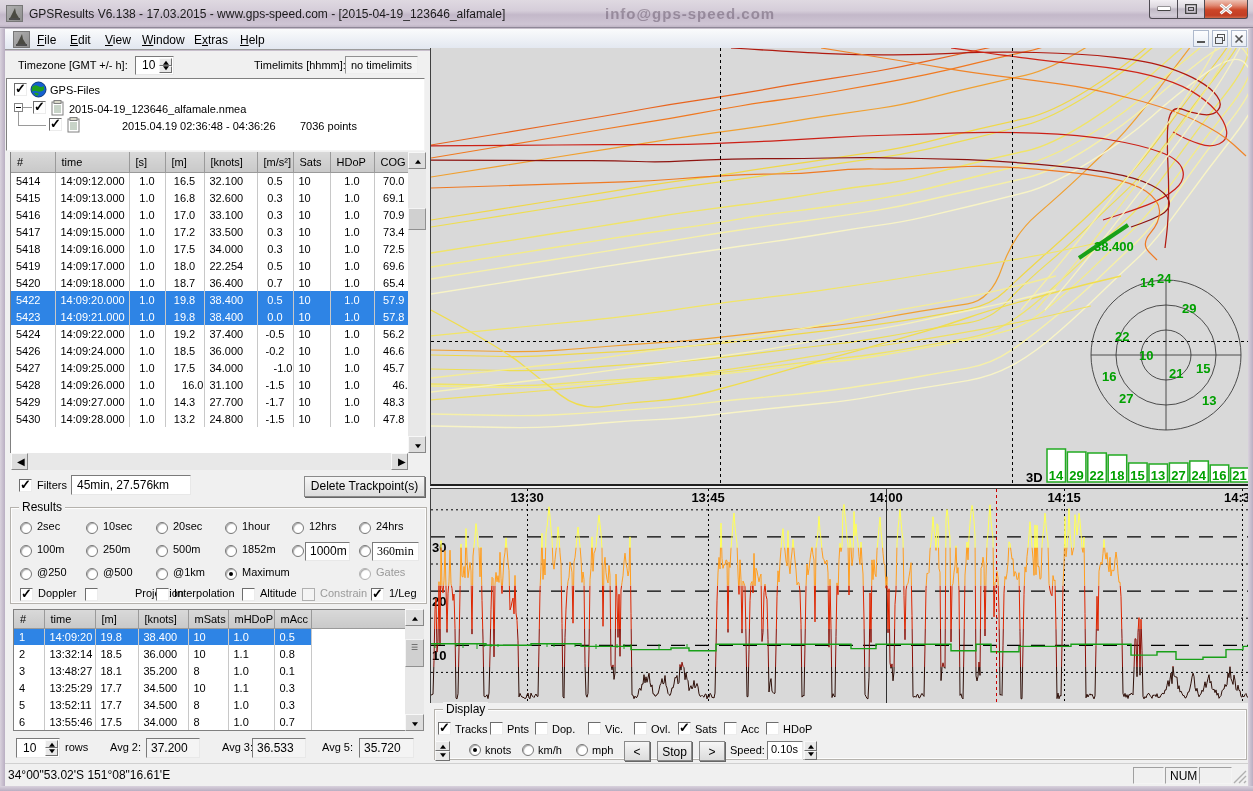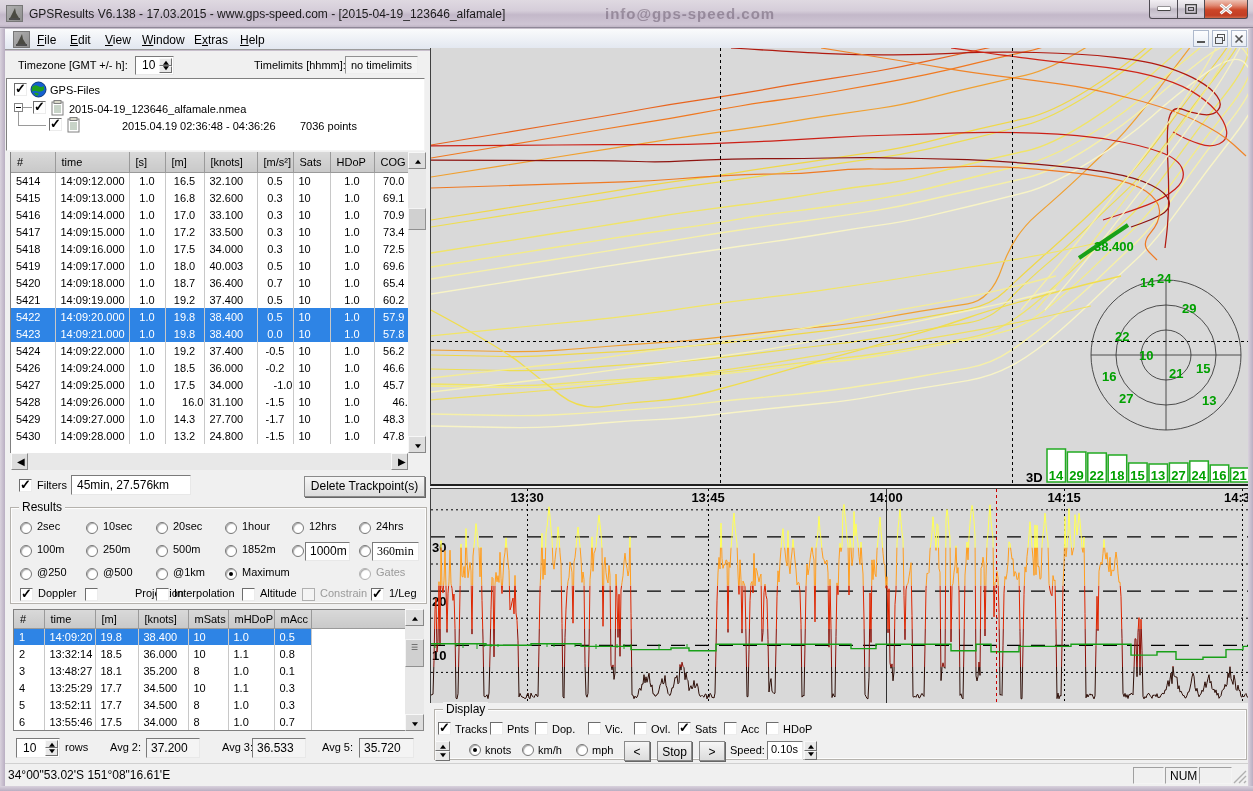--- a/index.html
+++ b/index.html
@@ -254,47 +254,36 @@
                 <td style="text-align:center;padding:0;">0.3</td>
                 <td style="">10</td>
                 <td style="text-align:center;padding:0;">1.0</td>
                 <td style="text-align:right;padding:0 3px 0 0;">72.5</td>
               </tr>
 <tr style="height:17px;">
                 <td style="">5419</td>
                 <td style="">14:09:17.000</td>
                 <td style="text-align:center;padding:0;">1.0</td>
                 <td style="text-align:center;padding:0;">18.0</td>
-                <td style="">40.003</td>
+                <td style="">22.254</td>
                 <td style="text-align:center;padding:0;">0.5</td>
                 <td style="">10</td>
                 <td style="text-align:center;padding:0;">1.0</td>
                 <td style="text-align:right;padding:0 3px 0 0;">69.6</td>
               </tr>
 <tr style="height:17px;">
                 <td style="">5420</td>
                 <td style="">14:09:18.000</td>
                 <td style="text-align:center;padding:0;">1.0</td>
                 <td style="text-align:center;padding:0;">18.7</td>
                 <td style="">36.400</td>
                 <td style="text-align:center;padding:0;">0.7</td>
                 <td style="">10</td>
                 <td style="text-align:center;padding:0;">1.0</td>
                 <td style="text-align:right;padding:0 3px 0 0;">65.4</td>
-              </tr>
-<tr style="height:17px;">
-                <td style="">5421</td>
-                <td style="">14:09:19.000</td>
-                <td style="text-align:center;padding:0;">1.0</td>
-                <td style="text-align:center;padding:0;">19.2</td>
-                <td style="">37.400</td>
-                <td style="text-align:center;padding:0;">0.5</td>
-                <td style="">10</td>
-                <td style="text-align:center;padding:0;">1.0</td>
-                <td style="text-align:right;padding:0 3px 0 0;">60.2</td>
               </tr>
 <tr class="sel" style="height:17px;">
                 <td style="">5422</td>
                 <td style="">14:09:20.000</td>
                 <td style="text-align:center;padding:0;">1.0</td>
                 <td style="text-align:center;padding:0;">19.8</td>
                 <td style="">38.400</td>
                 <td style="text-align:center;padding:0;">0.5</td>
                 <td style="">10</td>
                 <td style="text-align:center;padding:0;">1.0</td>

